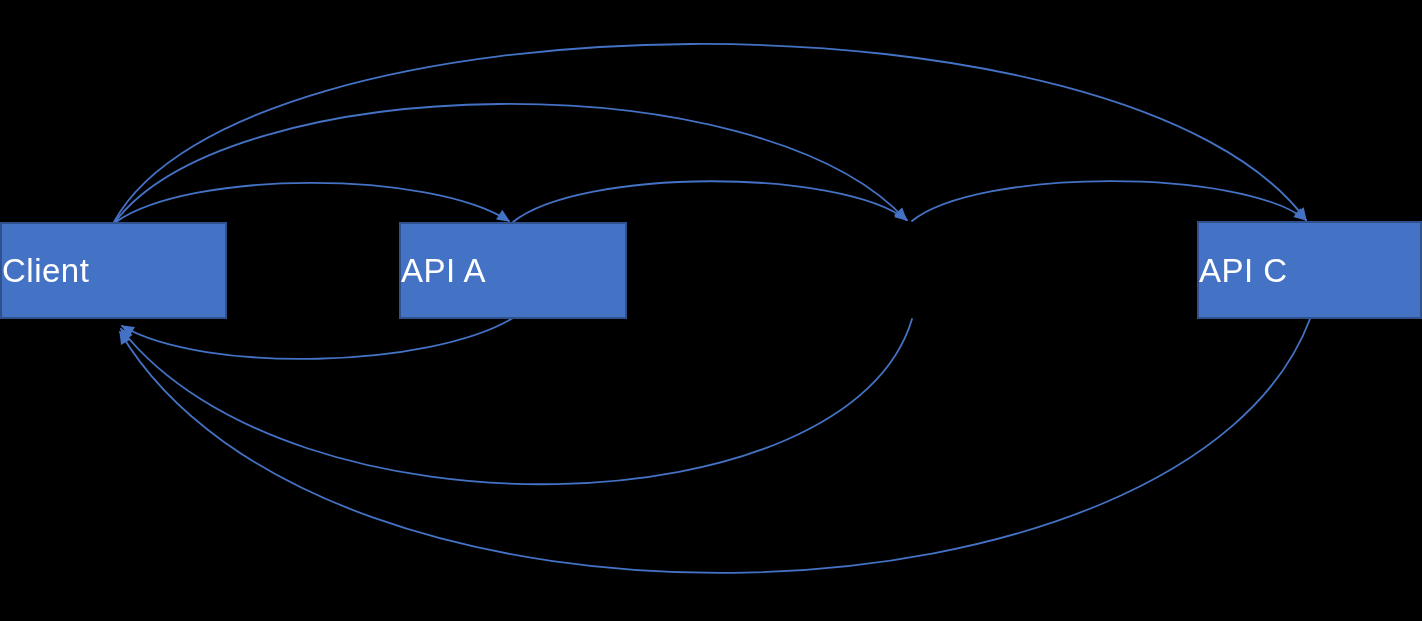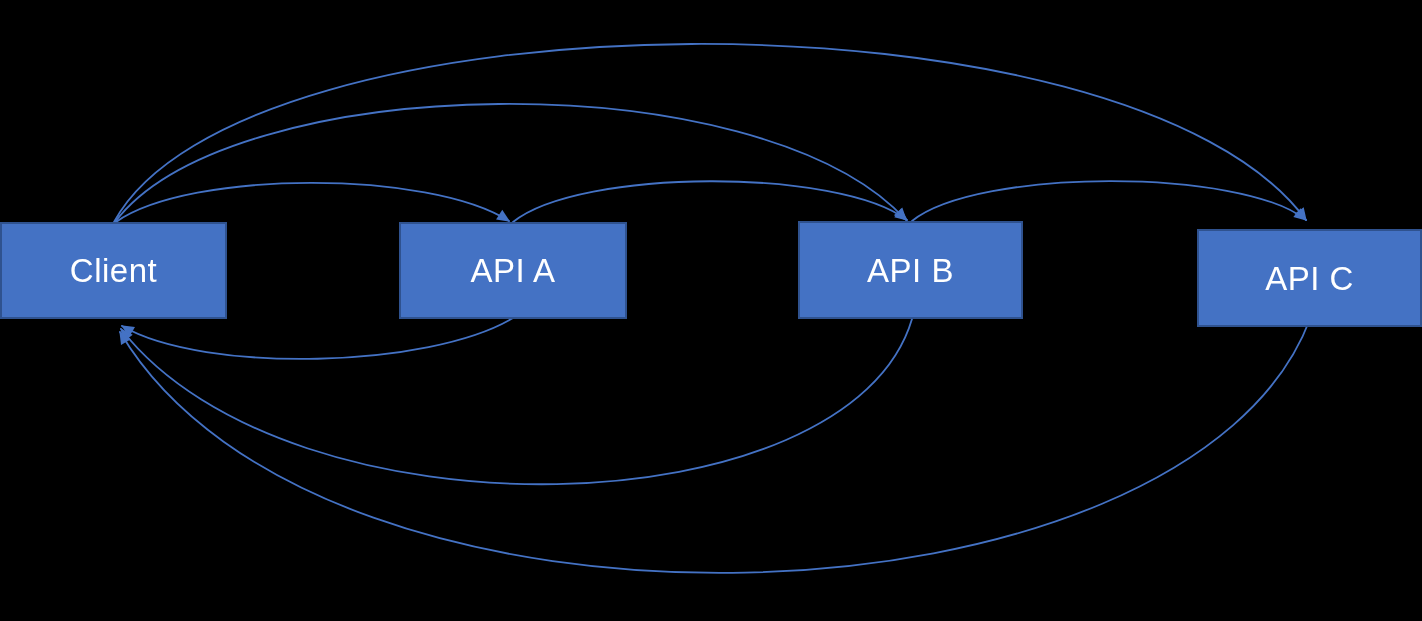--- a/index.html
+++ b/index.html
@@ -29,33 +29,32 @@
     stroke-width: 1.8;
     stroke-linecap: round;
   }
   .node {
     position: absolute;
     box-sizing: border-box;
     background: #4472C4;
     border: 2px solid #2F528F;
     display: flex;
     align-items: center;
-    justify-content: center;
   }
   .node-label {
     color: #FFFFFF;
     font-size: 33px;
     line-height: 1;
     letter-spacing: 0.5px;
     white-space: nowrap;
   }
   #node-client { left: 0px;    top: 222px; width: 227px; height: 97px; }
   #node-api-a  { left: 399px;  top: 222px; width: 228px; height: 97px; }
   #node-api-b  { left: 798px;  top: 221px; width: 225px; height: 98px; }
-  #node-api-c  { left: 1197px; top: 229px; width: 225px; height: 98px; }
+  #node-api-c  { left: 1197px; top: 221px; width: 225px; height: 98px; }
 </style>
 </head>
 <body>
 
 <div class="canvas">
 
   <svg class="edge-layer" viewBox="0 0 1422 621" xmlns="http://www.w3.org/2000/svg">
     <defs>
       <marker id="arrowhead" viewBox="0 0 10 10" refX="9" refY="5" markerWidth="16" markerHeight="13" markerUnits="userSpaceOnUse" orient="auto">
         <path d="M 0,0.6 L 10,5 L 0,9.4 Z" fill="#4472C4"></path>
@@ -73,21 +72,18 @@
   </svg>
 
   <div class="node" id="node-client">
     <span class="node-label">Client</span>
   </div>
 
   <div class="node" id="node-api-a">
     <span class="node-label">API A</span>
   </div>
 
-  <div class="node" id="node-api-b">
-    <span class="node-label">API B</span>
-  </div>
 
   <div class="node" id="node-api-c">
     <span class="node-label">API C</span>
   </div>
 
 </div>
 
 </body></html>

